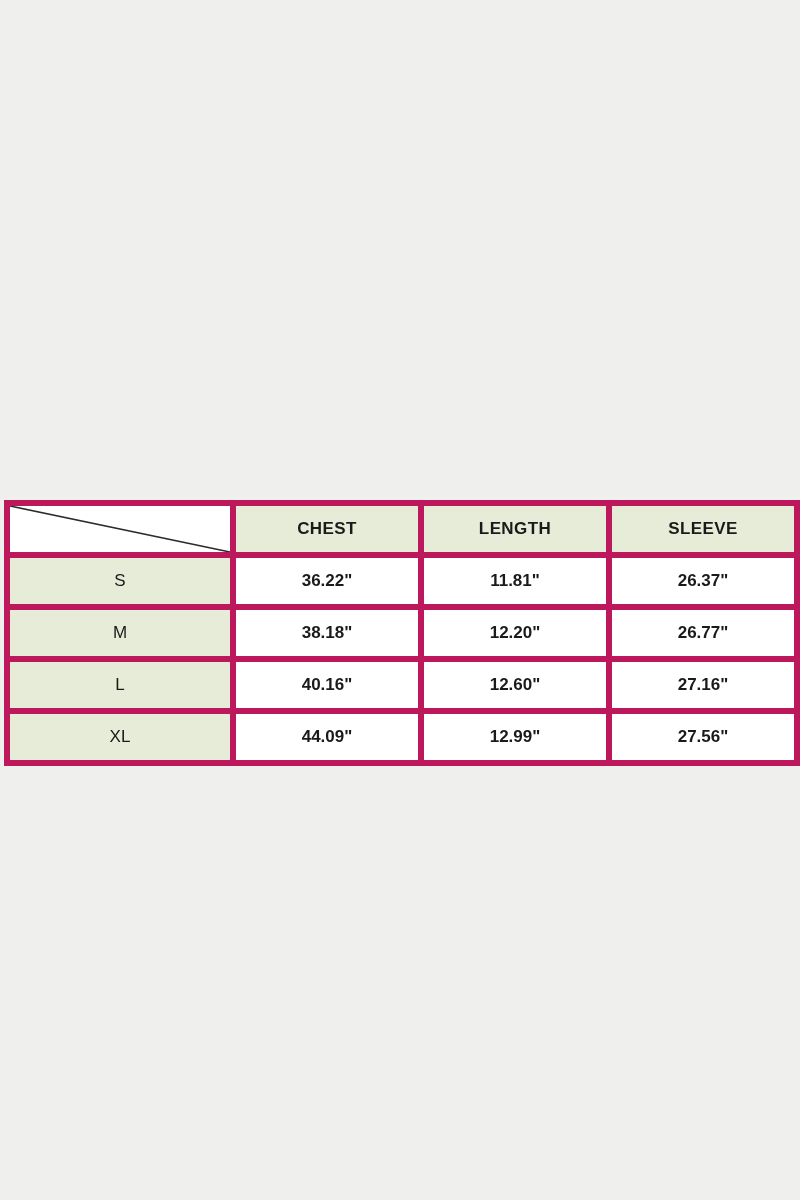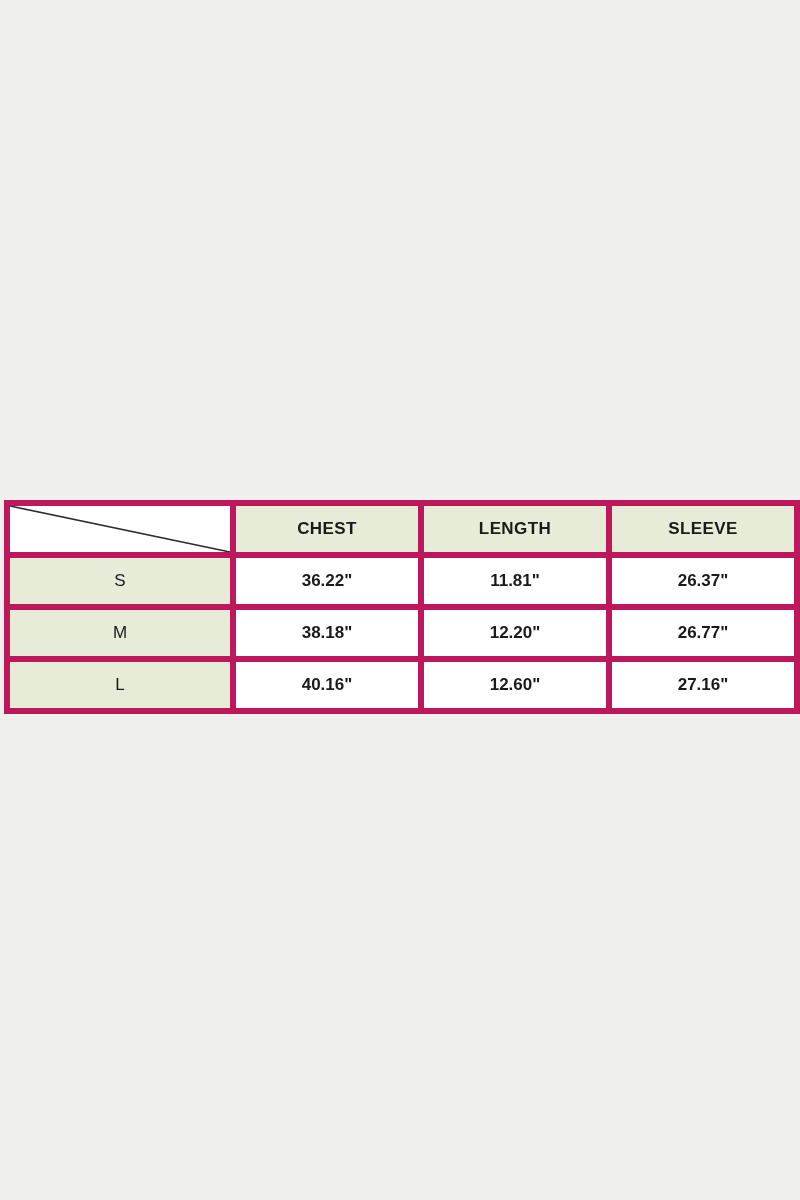--- a/index.html
+++ b/index.html
@@ -113,15 +113,21 @@
         <td class="measure">38.18"</td>
         <td class="measure">12.20"</td>
         <td class="measure">26.77"</td>
       </tr>
       <tr>
         <td class="size-label">L</td>
         <td class="measure">40.16"</td>
         <td class="measure">12.60"</td>
         <td class="measure">27.16"</td>
       </tr>
+      <tr>
+        <td class="size-label">XL</td>
+        <td class="measure">44.09"</td>
+        <td class="measure">12.99"</td>
+        <td class="measure">27.56"</td>
+      </tr>
     </tbody>
   </table>
 </div>
 
 </body></html>

